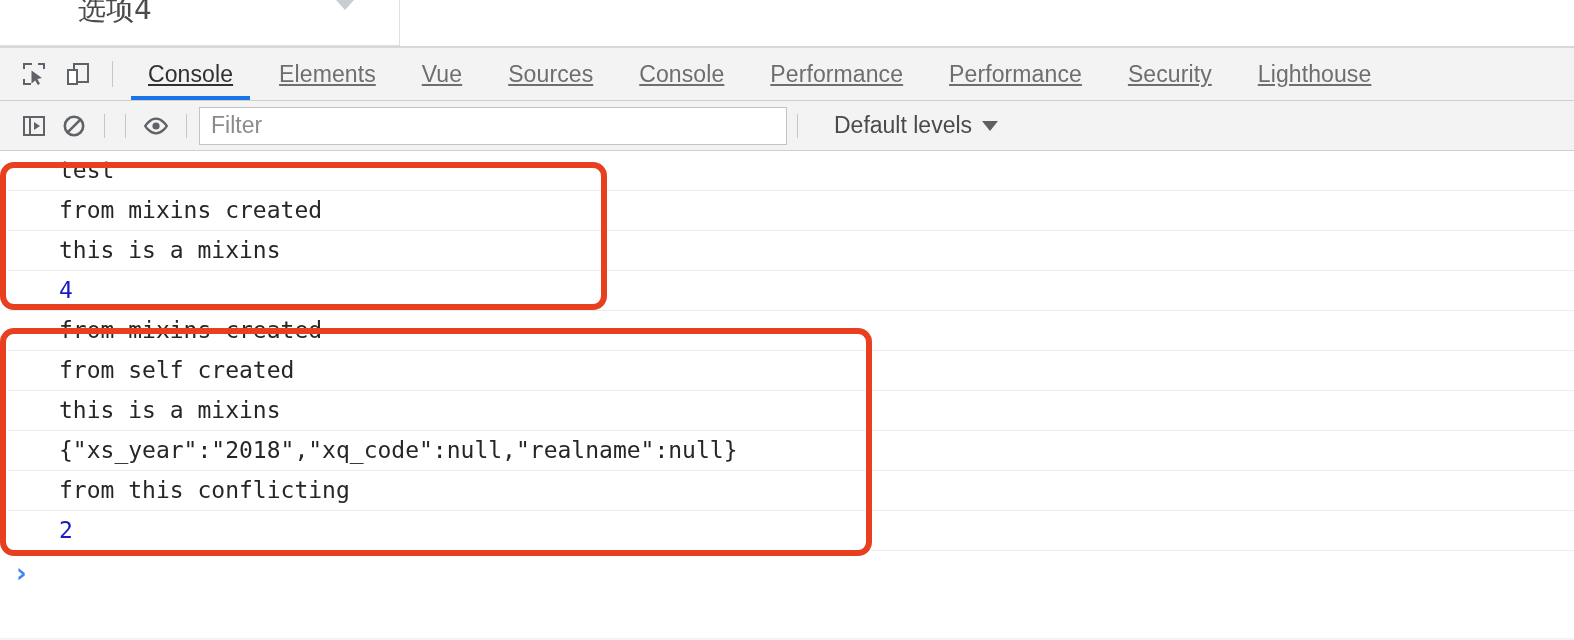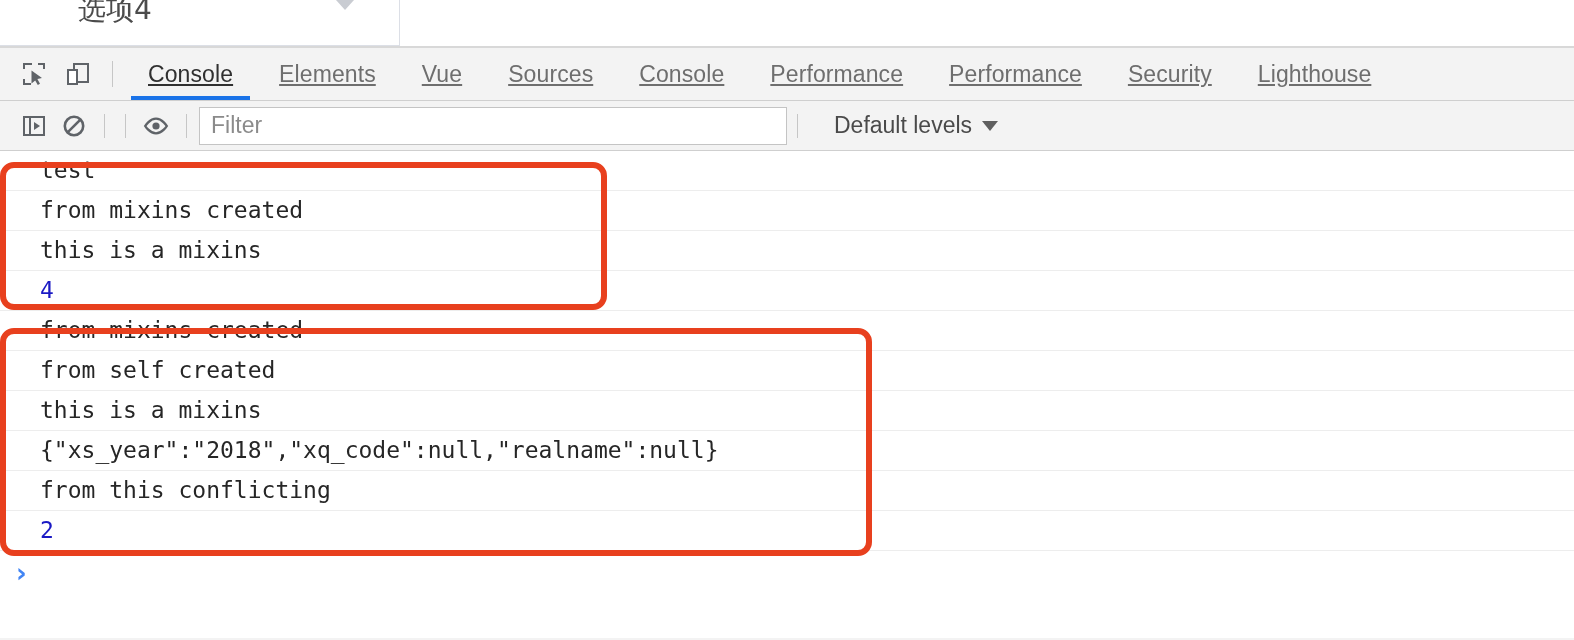--- a/index.html
+++ b/index.html
@@ -216,22 +216,23 @@
     height: 487px;
     overflow: hidden;
   }
   .msg-row {
     position: relative;
     height: 40px;
     border-bottom: 1px solid #ededed;
     box-sizing: border-box;
     display: flex;
     align-items: center;
-    padding-left: 40px;
-    background: #ffffff;
+    padding-left: 51px;
+    background: #ffffff;
+    margin-left: 8px;
   }
   .msg-text {
     font-family: "DejaVu Sans Mono", "Liberation Mono", monospace;
     font-size: 23px;
     color: #262626;
     white-space: pre;
     line-height: 1;
   }
   .msg-text.num {
     color: #1a19c4;

